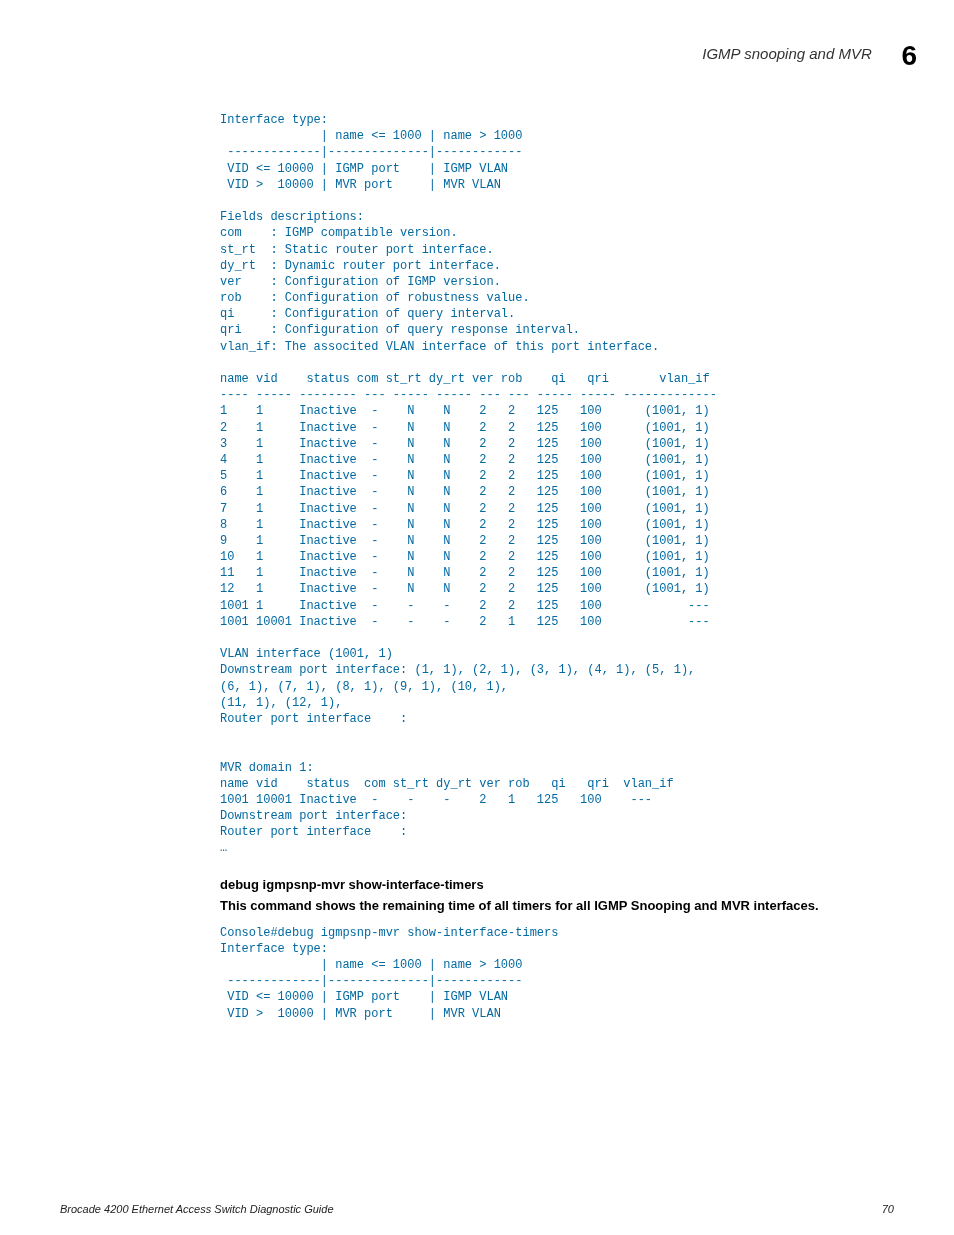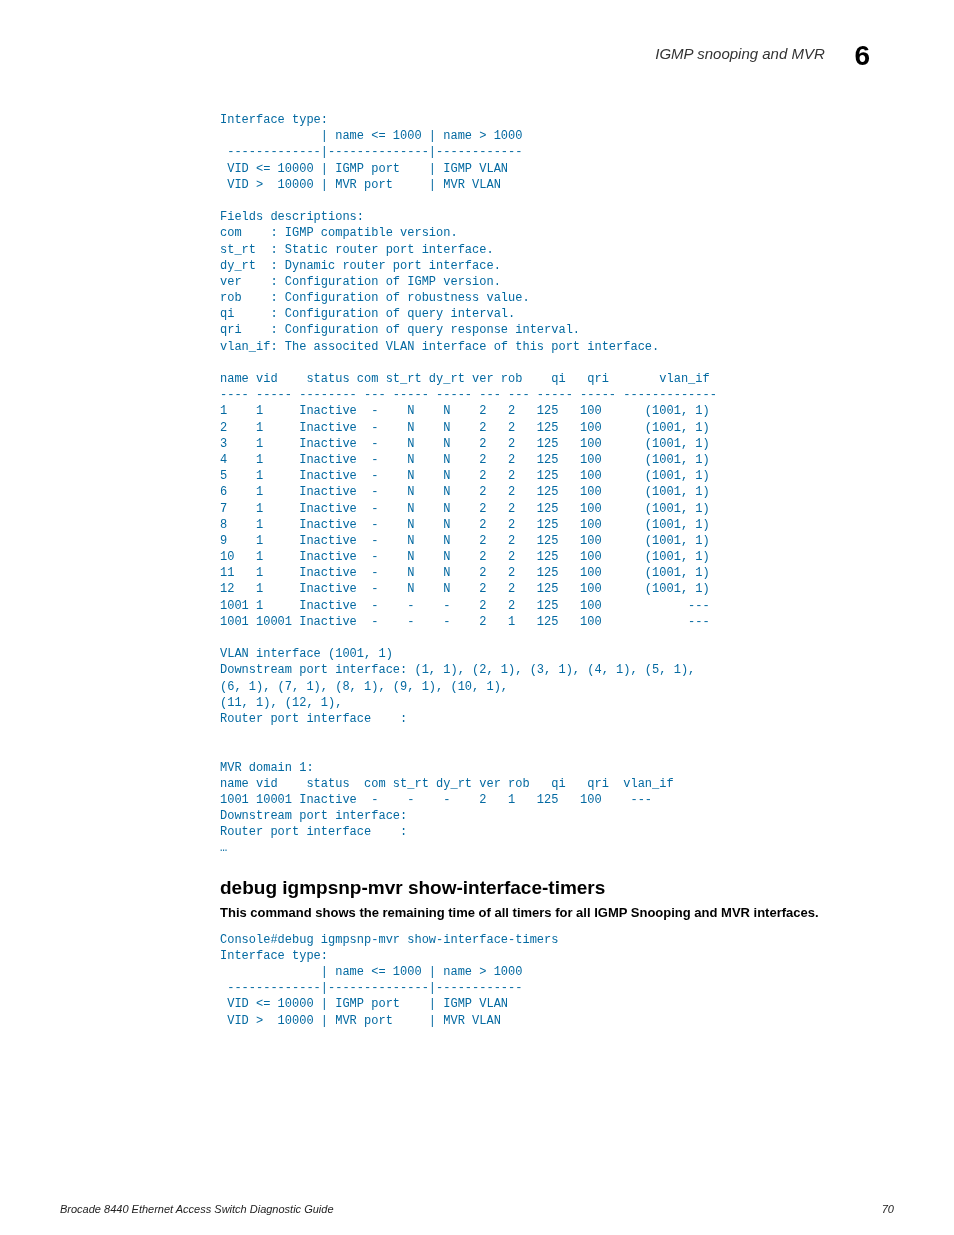--- a/index.html
+++ b/index.html
@@ -7,21 +7,21 @@
     margin: 0;
     padding: 0;
     background: #fff;
     color: #000;
     font-size: 13px;
   }
   .page {
     width: 954px;
     height: 1235px;
     box-sizing: border-box;
-    padding: 40px 84px 20px 60px;
+    padding: 40px 37px 20px 60px;
     position: relative;
   }
   .header {
     text-align: right;
     margin-bottom: 40px;
   }
   .header-title {
     font-style: italic;
     font-size: 15px;
     color: #333;
@@ -36,21 +36,21 @@
   .pre {
     font-family: "Courier New", monospace;
     white-space: pre;
     font-size: 12px;
     line-height: 1.35;
     margin: 0 0 20px 160px;
     color: #0369a1;
   }
   .subhead {
     margin: 14px 0 6px 160px;
-    font-size: 19px;
+    font-size: 13px;
   }
   .subhead b, .bold { font-weight: bold; }
   .desc {
     margin: 6px 0 12px 160px;
     font-size: 13px;
     font-weight: bold;
   }
   .footer {
     position: absolute;
     bottom: 20px;
@@ -131,16 +131,16 @@
 
   <div class="pre">Console#debug igmpsnp-mvr show-interface-timers
 Interface type:
               | name &lt;= 1000 | name &gt; 1000
  -------------|--------------|------------
  VID &lt;= 10000 | IGMP port    | IGMP VLAN
  VID &gt;  10000 | MVR port     | MVR VLAN</div>
 
   <div class="footer">
     <span class="pnum">70</span>
-    <div>Brocade 8440 Ethernet Access Switch Diagnostic Guide</div>
+    <div>Brocade 4200 Ethernet Access Switch Diagnostic Guide</div>
   </div>
 
 </div>
 
 </body></html>

